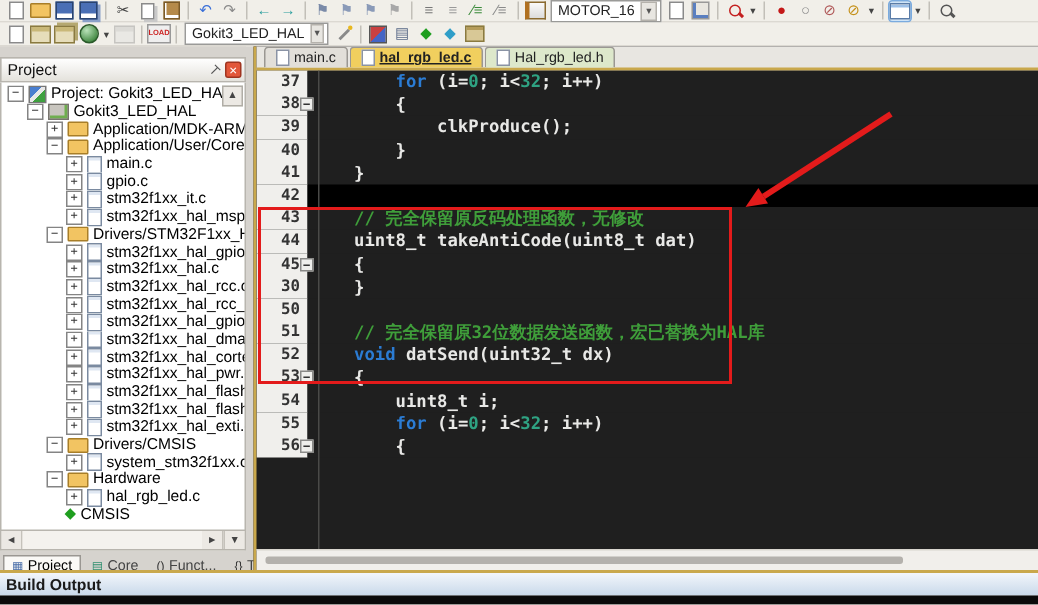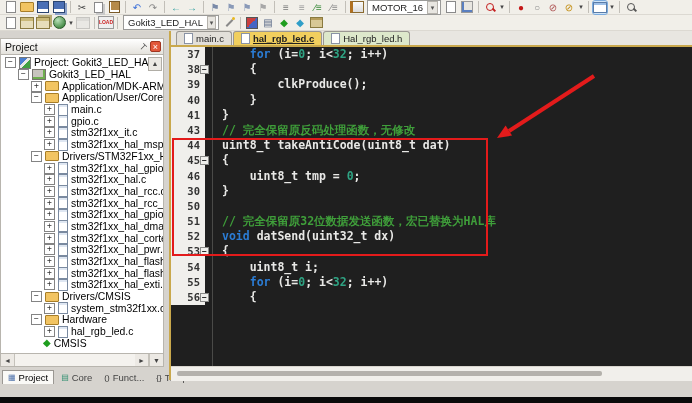--- a/index.html
+++ b/index.html
@@ -113,21 +113,21 @@
         border-radius:3px 3px 0 0;}
   .etab.active{background:#f1cf5e;font-weight:bold;text-decoration:underline;}
   .etab.greenish{background:#dde8cb;}
   .eicon{width:7px;height:9px;background:#fff;border:1px solid #8a93a5;flex:0 0 auto;}
   .code{position:relative;height:319px;overflow:hidden;
         font-family:"DejaVu Sans Mono","DejaVu Sans",monospace;font-weight:bold;
         font-size:11.5px;}
   .crow{display:flex;height:15.19px;line-height:15.19px;position:relative;}
   .ln{width:34px;flex:0 0 auto;background:#f0efec;color:#333;text-align:right;
       padding-right:5px;box-sizing:border-box;font-size:10.5px;}
-  .ccell{flex:1;background:#1f1f1f;color:#e8e8e6;white-space:pre;padding-left:17px;overflow:hidden;}
+  .ccell{flex:1;background:#1f1f1f;color:#e8e8e6;white-space:pre;padding-left:31px;overflow:hidden;}
   .crow.cur .ccell{background:#000;}
   .fold{position:absolute;left:29px;top:3px;width:9px;height:9px;background:#efefec;
         border:1px solid #8a8a88;font-size:8px;line-height:7px;text-align:center;color:#222;
         box-sizing:border-box;}
   .scopeline{position:absolute;left:41px;top:0;bottom:0;width:1px;background:#4a4a48;}
   .tok-k{color:#2b7cd4;}
   .tok-n{color:#2fa383;}
   .tok-c{color:#3f9e3a;}
   .ehscroll{position:relative;height:14px;background:#f1efeb;border-top:1px solid #d8d5ce;}
   .ethumb{position:absolute;left:6px;top:4px;width:425px;height:5px;background:#b4b1ac;border-radius:2px;}
@@ -455,36 +455,36 @@
           <span class="ccell"><span>        clkProduce();</span></span>
         </div>
         <div class="crow">
           <span class="ln">40</span>
           <span class="ccell"><span>    }</span></span>
         </div>
         <div class="crow">
           <span class="ln">41</span>
           <span class="ccell"><span>}</span></span>
         </div>
+        <div class="crow cur">
+          <span class="ln">42</span>
+          <span class="ccell"></span>
+        </div>
         <div class="crow">
           <span class="ln">43</span>
           <span class="ccell"><span class="tok-c">// 完全保留原反码处理函数，无修改</span></span>
         </div>
         <div class="crow">
           <span class="ln">44</span>
           <span class="ccell"><span>uint8_t takeAntiCode(uint8_t dat)</span></span>
         </div>
         <div class="crow">
           <span class="ln">45</span>
           <span class="ccell"><span>{</span></span>
           <span class="fold">−</span>
-        </div>
-        <div class="crow">
-          <span class="ln">46</span>
-          <span class="ccell"><span>    uint8_t tmp = </span><span class="tok-n">0</span><span>;</span></span>
         </div>
         <div class="crow">
           <span class="ln">30</span>
           <span class="ccell"><span>}</span></span>
         </div>
         <div class="crow">
           <span class="ln">50</span>
           <span class="ccell"></span>
         </div>
         <div class="crow">
@@ -513,20 +513,23 @@
           <span class="ccell"><span>    {</span></span>
           <span class="fold">−</span>
         </div>
         <div class="scopeline"></div>
       </div>
     <div class="ehscroll">
       <div class="ethumb"></div>
     </div>
   </div>
 
+  <div class="buildbar">
+    <span>Build Output</span>
+  </div>
   <div class="blackstrip"></div>
 
   <div class="annot-rect" style="border-color: rgb(227, 27, 27);"></div>
   <svg class="annot-arrow" width="692" height="403" viewBox="0 0 692 403">
     <line id="arrowline" x1="594" y1="76" x2="509" y2="131" stroke="#e31b1b" stroke-width="4"></line>
     <polygon id="arrowhead" points="497,138 505.6,125.4 512,135.6" fill="#e31b1b"></polygon>
   </svg>
 
 </div>
 

